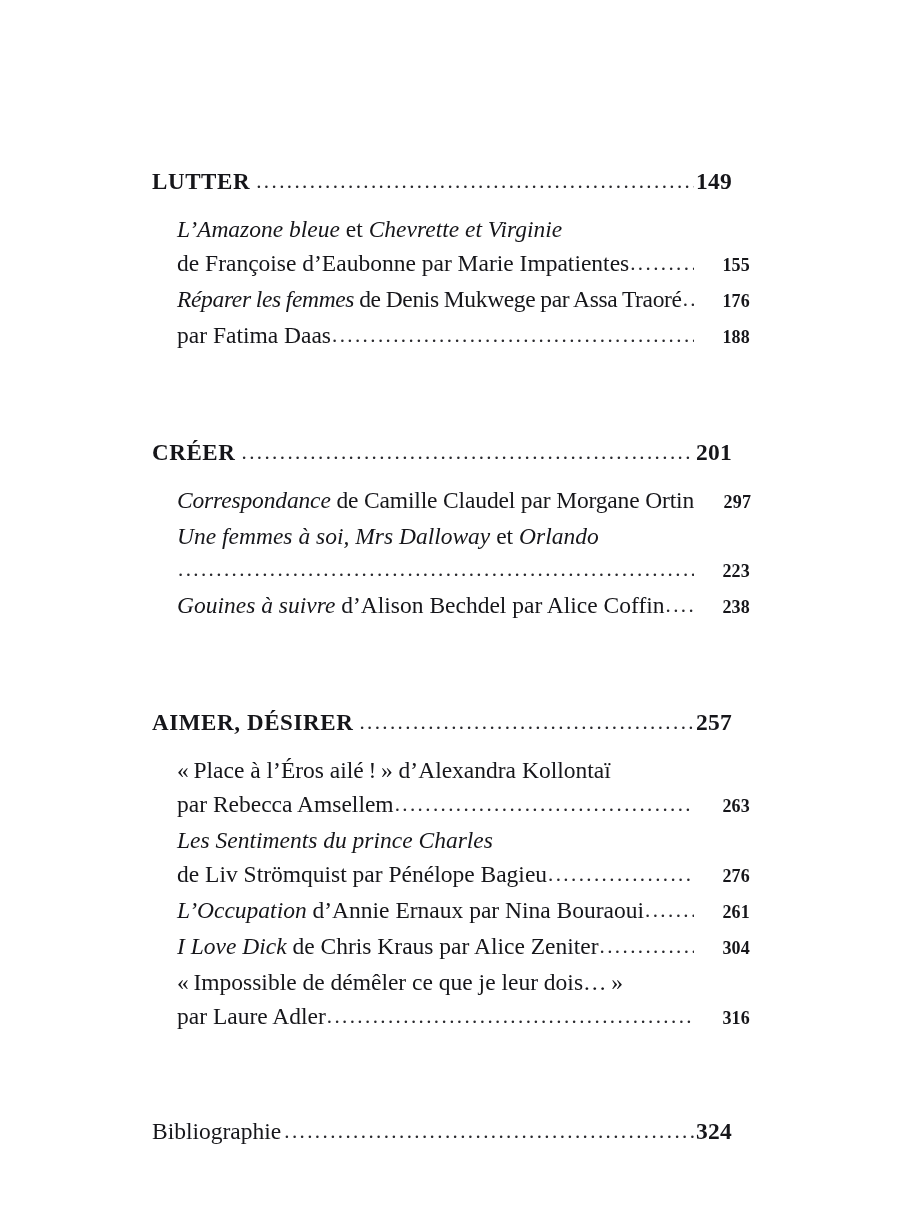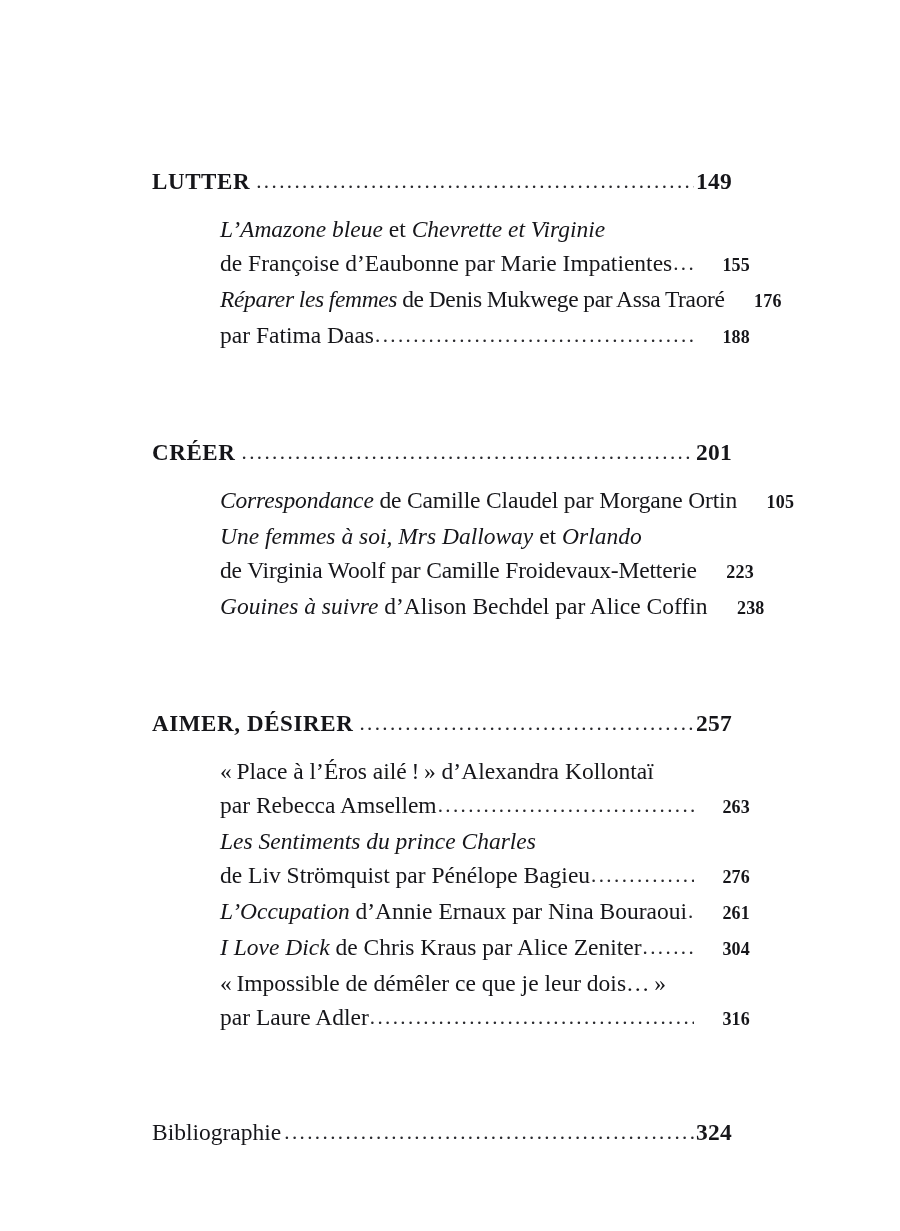--- a/index.html
+++ b/index.html
@@ -84,21 +84,20 @@
   .entry-line {
     display: flex;
     align-items: baseline;
     width: 100%;
     line-height: 34px;
     font-size: 23.5px;
   }
   .entry-line .label {
     white-space: nowrap;
     flex: 0 0 auto;
-    margin-left: 43px;
   }
   .entry-line .leader {
     flex: 1 1 auto;
     overflow: hidden;
     white-space: nowrap;
     margin: 0 2px 0 1px;
     letter-spacing: 2.4px;
     font-size: 21px;
     color: #2a2a2e;
     position: relative;
@@ -173,28 +172,27 @@
         <div class="row section-head">
           <span class="label">CRÉER</span>
           <span class="leader">..........................................................................................</span>
           <span class="pageno">201</span>
         </div>
         <div class="gap-after-head"></div>
         <div class="entries">
           <div class="entry-line condensed2">
             <span class="label"><span class="ital">Correspondance</span><span> de Camille Claudel par Morgane Ortin</span></span>
             <span class="leader">..........................................................................................</span>
-            <span class="pageno">105</span>
+            <span class="pageno">297</span>
           </div>
           <div class="entry-line no-page">
             <span class="label"><span class="ital">Une femmes à soi, Mrs Dalloway</span><span> et </span><span class="ital">Orlando</span></span>
             <span class="pageno"></span>
           </div>
           <div class="entry-line condensed2">
-            <span class="label"><span>de Virginia Woolf par Camille Froidevaux-Metterie</span></span>
             <span class="leader">..........................................................................................</span>
             <span class="pageno">223</span>
           </div>
           <div class="entry-line">
             <span class="label"><span class="ital">Gouines à suivre</span><span> d’Alison Bechdel par Alice Coffin</span></span>
             <span class="leader">..........................................................................................</span>
             <span class="pageno">238</span>
           </div>
         </div>
       </div>

